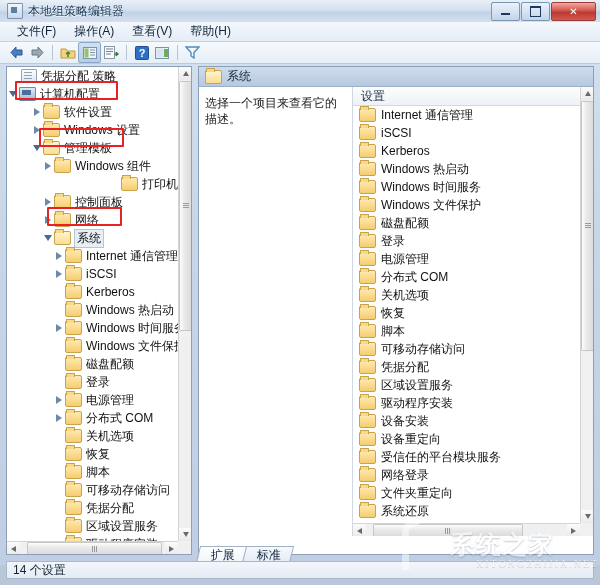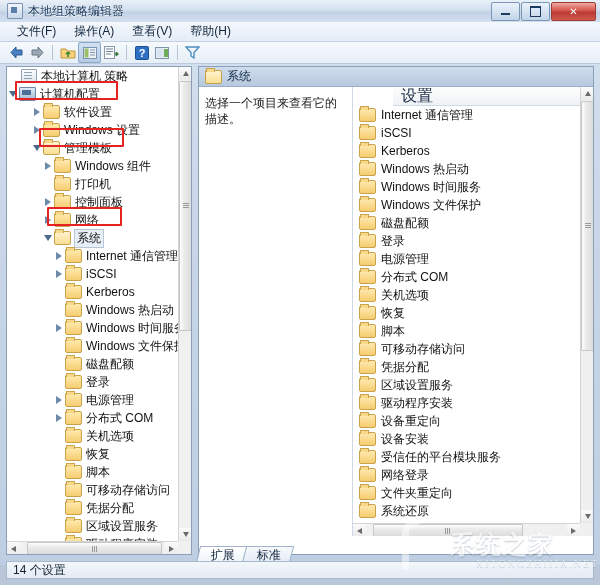--- a/index.html
+++ b/index.html
@@ -178,21 +178,21 @@
     width:154px;background:#fff;border-right:1px solid #cfd8e2;
     padding:8px 6px;box-sizing:border-box;position:relative;
   }
   .desc-text{font-size:12px;color:#1b1b1b;line-height:16px;}
   .list-pane{flex:1;position:relative;background:#fff;overflow:hidden;}
   .list-header{
     position:absolute;left:0;top:0;right:13px;height:19px;
     background:linear-gradient(to bottom,#fdfdfd,#eef2f6);
     border-bottom:1px solid #d3dae2;
     display:flex;align-items:center;padding-left:8px;box-sizing:border-box;
-    font-size:16px;color:#22324a;margin-left:40px;
+    font-size:12px;color:#22324a;
   }
   .list-body{position:absolute;left:0;top:19px;right:13px;bottom:13px;overflow:hidden;}
   .list-row{height:18px;display:flex;align-items:center;padding-left:6px;white-space:nowrap;}
   .list-row .folder{margin-right:5px;}
   .list-label{font-size:12px;color:#111;}
   
   .tabs{
     position:absolute;left:198px;top:545px;height:18px;display:flex;align-items:flex-end;
   }
   .tab{
@@ -318,21 +318,21 @@
         <path d="M1 1 H14 L9 6.5 V12 L6 10 V6.5 Z" fill="none" stroke="#4e8fbf" stroke-width="1.4"></path>
       </svg>
     </div>
   </div>
 
   <div class="pane-tree">
     <div class="tree-scroll" id="tree-rows">
         <div class="tree-row" style="padding-left: 2px;">
           <span class="tw"></span>
           <span class="policy-icon"></span>
-          <span class="tree-label">本地计算机 策略</span>
+          <span class="tree-label">凭据分配 策略</span>
         </div>
         <div class="tree-row" style="padding-left: 0; align-items: center;">
           <span class="tw">
             <i class="arrow expanded"></i>
           </span>
           <span class="pc-icon"></span>
           <span class="tree-label">计算机配置</span>
         </div>
         <div class="tree-row" style="padding-left: 24px;">
           <span class="tw">
@@ -355,21 +355,21 @@
           <span class="folder open"></span>
           <span class="tree-label">管理模板</span>
         </div>
         <div class="tree-row" style="padding-left: 35px;">
           <span class="tw">
             <i class="arrow collapsed"></i>
           </span>
           <span class="folder"></span>
           <span class="tree-label">Windows 组件</span>
         </div>
-        <div class="tree-row" style="padding-left: 35px;">
+        <div class="tree-row" style="padding-left: 35px; justify-content: flex-end;">
           <span class="tw"></span>
           <span class="folder"></span>
           <span class="tree-label">打印机</span>
         </div>
         <div class="tree-row" style="padding-left: 35px;">
           <span class="tw">
             <i class="arrow collapsed"></i>
           </span>
           <span class="folder"></span>
           <span class="tree-label">控制面板</span>
@@ -584,25 +584,25 @@
             <div class="list-row">
               <span class="folder"></span>
               <span class="list-label">区域设置服务</span>
             </div>
             <div class="list-row">
               <span class="folder"></span>
               <span class="list-label">驱动程序安装</span>
             </div>
             <div class="list-row">
               <span class="folder"></span>
+              <span class="list-label">设备安装</span>
+            </div>
+            <div class="list-row">
+              <span class="folder"></span>
               <span class="list-label">设备重定向</span>
-            </div>
-            <div class="list-row">
-              <span class="folder"></span>
-              <span class="list-label">设备安装</span>
             </div>
             <div class="list-row">
               <span class="folder"></span>
               <span class="list-label">受信任的平台模块服务</span>
             </div>
             <div class="list-row">
               <span class="folder"></span>
               <span class="list-label">网络登录</span>
             </div>
             <div class="list-row">

